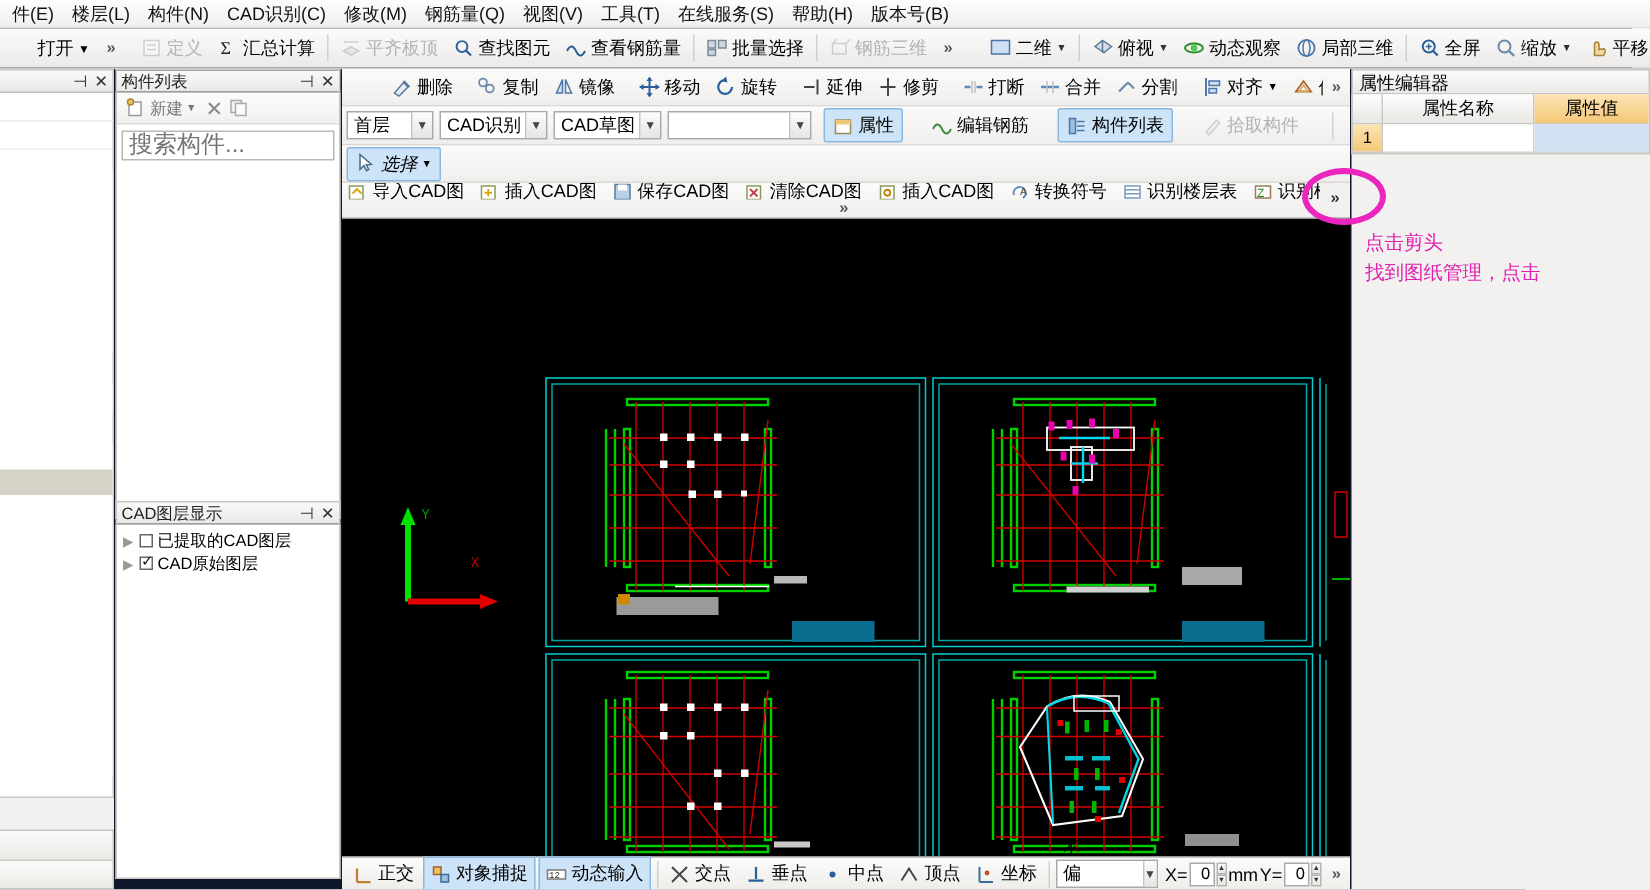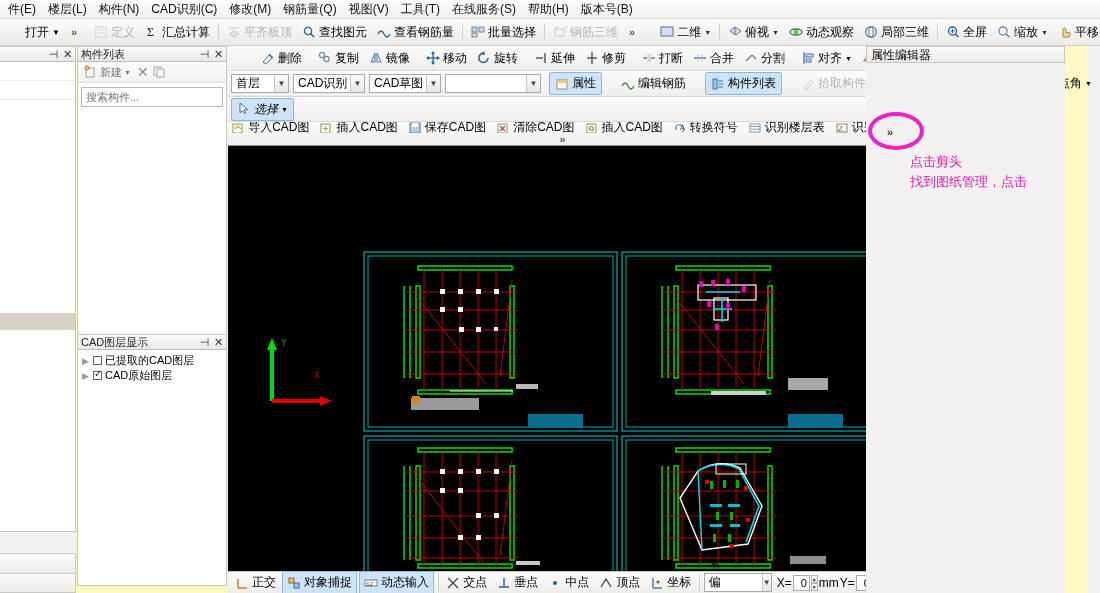--- a/index.html
+++ b/index.html
@@ -2,21 +2,21 @@
 <html><head>
 <meta charset="utf-8">
 <style>
   * { box-sizing: border-box; margin:0; padding:0; }
   body {
     width:1100px; height:593px; overflow:hidden;
     font-family:"Liberation Sans", sans-serif;
     font-size:12px; color:#000; background:#f0f0f0;
     -webkit-font-smoothing:none;
   }
-  .app { position:relative; width:1088px; height:593px; background:#fef9c3; }
+  .app { position:relative; width:1088px; height:593px; background:#0f172a; }
 
   
   .menubar {
     position:absolute; left:0; top:0; width:1100px; height:19px;
     background:linear-gradient(#fdfdfd,#f0efee);
     border-bottom:1px solid #dcdcd8;
     display:flex; align-items:center; padding-left:2px;
   }
   .menubar .mi { padding:1px 6px; font-size:12px; white-space:nowrap; color:#111; cursor:default; }
 
@@ -65,21 +65,21 @@
   .lp-foot .fb:last-child { border-bottom:1px solid #c9c7c3; }
 
   
   .compdock { position:absolute; left:77px; top:46px; width:150px; height:547px; }
   .comp-body { background:#fff; border:1px solid #c9c7c3; border-top:none; height:284px; }
   .comp-tools { height:21px; border-bottom:1px solid #ddd; display:flex; align-items:center; gap:2px; padding:0 3px;
      background:linear-gradient(#fcfcfc,#f2f1ef); }
   .comp-tools .tb { display:flex; align-items:center; gap:2px; font-size:11px; padding:1px 3px; color:#777; }
   .searchrow { margin:4px 3px; height:20px; border:1px solid #b9b9b9; background:#fff;
      display:flex; align-items:center; }
-  .searchrow input { border:none; outline:none; flex:1; font-size:11px; padding-left:4px; color:#999;
+  .searchrow input { border:none; outline:none; flex:1; font-size:16px; padding-left:4px; color:#999;
      font-family:"Liberation Sans",sans-serif; background:transparent; }
   .searchicon { width:20px; text-align:center; color:#2a6099; font-size:12px; }
 
   .cadlayer { position:absolute; left:0; top:288px; width:150px; }
   .cadlayer-body { background:#fff; border:1px solid #c9c7c3; border-top:none; height:236px; padding:3px 0 0 4px; }
   .tnode { display:flex; align-items:center; gap:3px; height:15px; font-size:11px; white-space:nowrap; }
   .texp { color:#999; font-size:9px; width:8px; }
   .cbx { width:9px; height:9px; border:1px solid #666; background:#fff; display:inline-block; position:relative; flex:0 0 9px;}
   .cbx.on:after { content:"✓"; position:absolute; left:0px; top:-4px; font-size:10px; color:#111; }
 
@@ -106,21 +106,21 @@
     display:flex; align-items:center; gap:1px; padding-left:3px; font-size:12px;}
   .sb { display:flex; align-items:center; gap:3px; padding:2px 4px; white-space:nowrap;font-family:Liberation Mono, monospace;}
   .sb.act { background:#cde3f7; border:1px solid #8cb8e0; }
   .numfld { width:46px; height:16px; border:1px solid #aaa; background:#fff; text-align:right;
     padding-right:2px; font-size:11px; line-height:15px;}
   .spin { display:inline-flex; flex-direction:column; width:9px; height:16px; }
   .spin i { flex:1; border:1px solid #b5b5b5; background:linear-gradient(#fbfbfb,#e7e6e3); font-size:5px;
     display:flex; align-items:center; justify-content:center; font-style:normal; color:#333;}
 
   
-  .rightdock { position:absolute; left:866px; top:46px; width:199px; height:547px; background:#f2f1f0; }
+  .rightdock { position:absolute; left:901px; top:46px; width:199px; height:547px; background:#f2f1f0; }
   .prop-hdr { height:17px; line-height:17px; padding-left:4px; font-size:12px;
     background:linear-gradient(#fafafa,#eceae8); border:1px solid #c9c7c3;}
   .prop-table { border:1px solid #c9c7c3; border-top:none; background:#fff; }
   .pt-head { display:flex; height:20px; font-size:12px; }
   .pt-head .c0 { width:20px; background:linear-gradient(#fdfdfd,#e8e7e4); border-right:1px solid #c9c7c3;
      border-bottom:1px solid #c9c7c3;}
   .pt-head .c1 { flex:1; background:linear-gradient(#fdfdfd,#e8e7e4); border-right:1px solid #c9c7c3;
      border-bottom:1px solid #c9c7c3; text-align:center; line-height:19px;}
   .pt-head .c2 { width:76px; background:linear-gradient(#fde3b4,#f5c878); border-bottom:1px solid #c9c7c3;
      text-align:center; line-height:19px;}
@@ -932,20 +932,32 @@
       <span class="spin">
           <i>▲</i>
           <i>▼</i>
         </span>
       <span class="chev" style="margin-left:auto;">»</span>
     </div>
   </div>
 
   <div class="rightdock">
     <div class="prop-hdr">属性编辑器</div>
+    <div class="prop-table">
+      <div class="pt-head">
+        <div class="c0"></div>
+        <div class="c1">属性名称</div>
+        <div class="c2">属性值</div>
+      </div>
+      <div class="pt-row">
+        <div class="c0">1</div>
+        <div class="c1"></div>
+        <div class="c2"></div>
+      </div>
+    </div>
   </div>
 
   <div style="position:absolute;left:880px;top:122px;width:20px;height:20px;display:flex;align-items:center;justify-content:center;background:#f2f1f0;">
     <span style="font-size:11px;font-weight:bold;color:#333;">»</span>
   </div>
   <div class="ring" style="left:868px;top:112px;width:56px;height:38px;"></div>
 
   <div class="anno" style="left:910px;top:152px;">点击剪头</div>
   <div class="anno" style="left:910px;top:172px;">找到图纸管理，点击</div>
 

